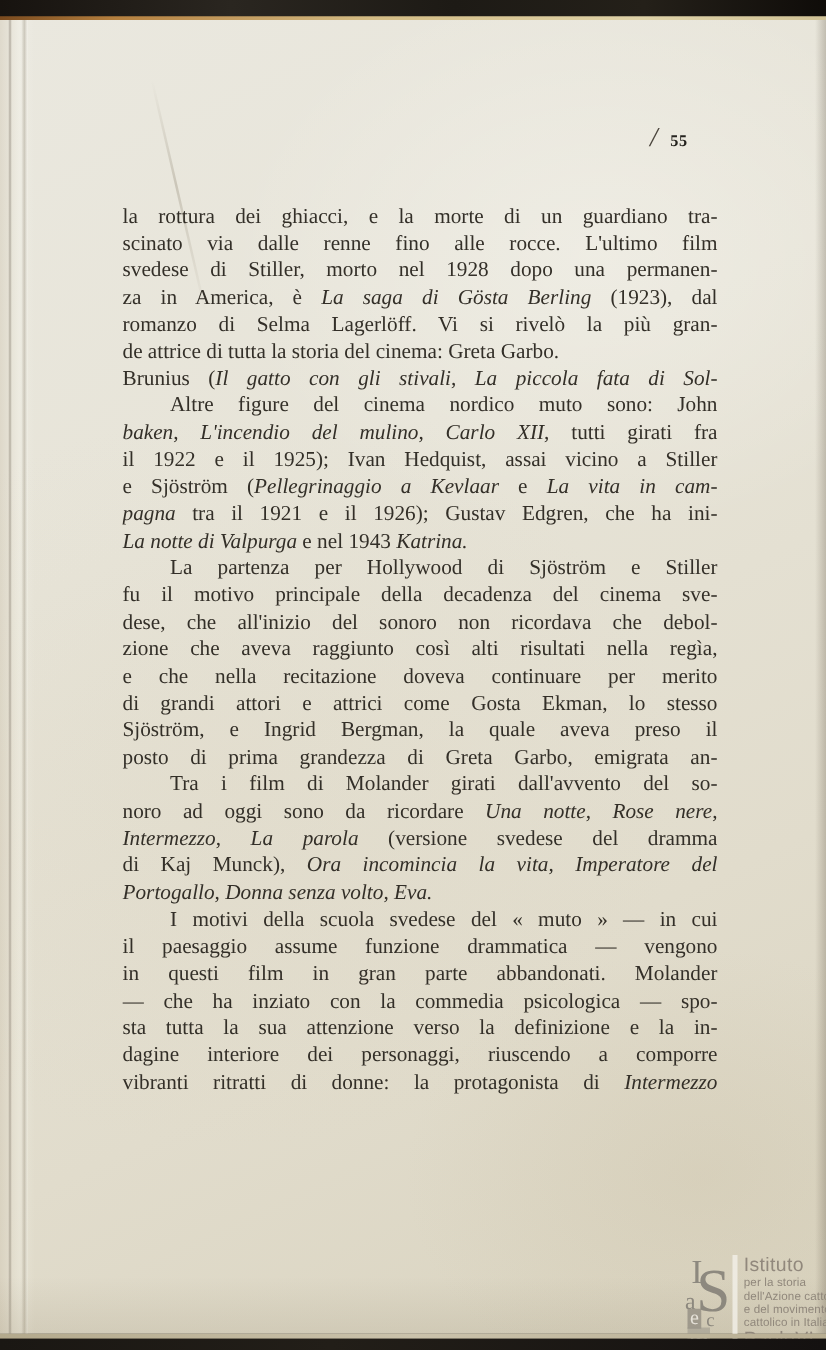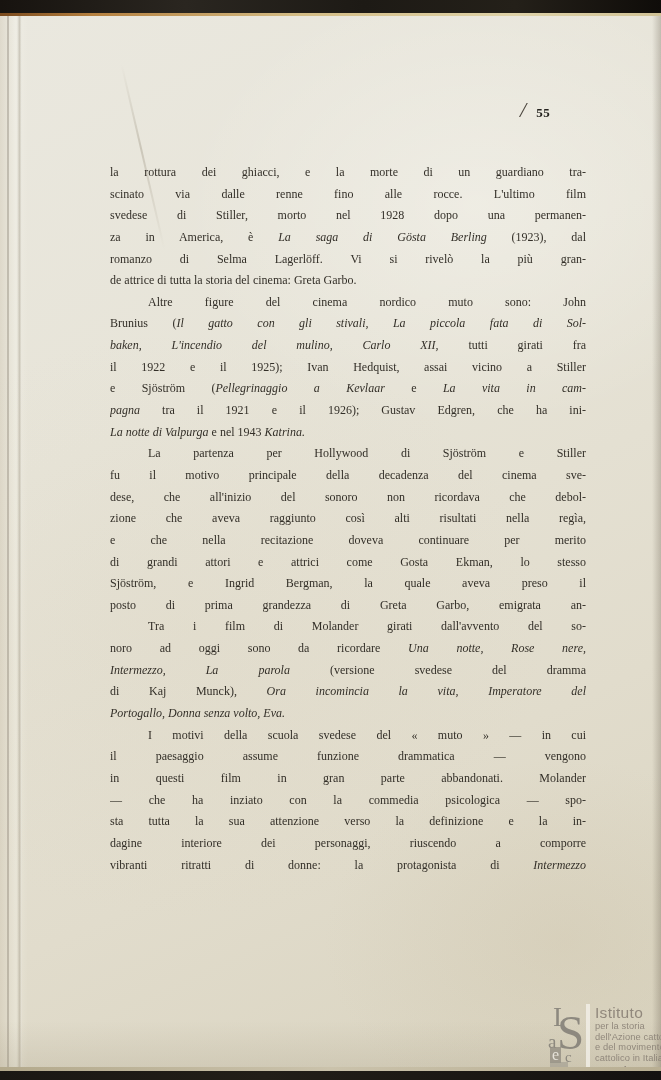--- a/index.html
+++ b/index.html
@@ -74,22 +74,22 @@
     display: flex; align-items: baseline; gap: 10px;
   }
   .pagenum .slash {
     font-style: italic; font-size: 22px; color: #4a443c;
   }
   .pagenum .num {
     font-weight: bold; font-size: 13px; color: #25231f; letter-spacing: 0.5px;
   }
   
   .body-text {
-    position: absolute; left: 110px; top: 146px; width: 476px;
-    font-size: 12px; line-height: 21.65px; color: #332f28;
+    position: absolute; left: 98px; top: 146px; width: 476px;
+    font-size: 17px; line-height: 21.65px; color: #332f28;
   }
   .body-text .line {
     text-align: justify; text-align-last: justify;
     height: 21.65px; overflow: hidden;
   }
   .body-text .line.last { text-align-last: left; }
   .body-text .line.indent { text-indent: 38px; }
   .body-text i { }
   
   .watermark {
@@ -141,22 +141,22 @@
       <span class="num">55</span>
     </div>
 
     <div class="body-text">
         <div class="line"><span>la rottura dei ghiacci, e la morte di un guardiano tra-</span></div>
         <div class="line"><span>scinato via dalle renne fino alle rocce. L'ultimo film</span></div>
         <div class="line"><span>svedese di Stiller, morto nel 1928 dopo una permanen-</span></div>
         <div class="line"><span>za in America, è </span><i>La saga di Gösta Berling</i><span> (1923), dal</span></div>
         <div class="line"><span>romanzo di Selma Lagerlöff. Vi si rivelò la più gran-</span></div>
         <div class="line last"><span>de attrice di tutta la storia del cinema: Greta Garbo.</span></div>
+        <div class="line"><span>Brunius (</span><i>Il gatto con gli stivali, La piccola fata di Sol-</i></div>
         <div class="line indent"><span>Altre figure del cinema nordico muto sono: John</span></div>
-        <div class="line"><span>Brunius (</span><i>Il gatto con gli stivali, La piccola fata di Sol-</i></div>
         <div class="line"><i>baken, L'incendio del mulino, Carlo XII,</i><span> tutti girati fra</span></div>
         <div class="line"><span>il 1922 e il 1925); Ivan Hedquist, assai vicino a Stiller</span></div>
         <div class="line"><span>e Sjöström (</span><i>Pellegrinaggio a Kevlaar</i><span> e </span><i>La vita in cam-</i></div>
         <div class="line"><i>pagna</i><span> tra il 1921 e il 1926); Gustav Edgren, che ha ini-</span></div>
         <div class="line last"><i>La notte di Valpurga</i><span> e nel 1943 </span><i>Katrina.</i></div>
         <div class="line indent"><span>La partenza per Hollywood di Sjöström e Stiller</span></div>
         <div class="line"><span>fu il motivo principale della decadenza del cinema sve-</span></div>
         <div class="line"><span>dese, che all'inizio del sonoro non ricordava che debol-</span></div>
         <div class="line"><span>zione che aveva raggiunto così alti risultati nella regìa,</span></div>
         <div class="line"><span>e che nella recitazione doveva continuare per merito</span></div>

